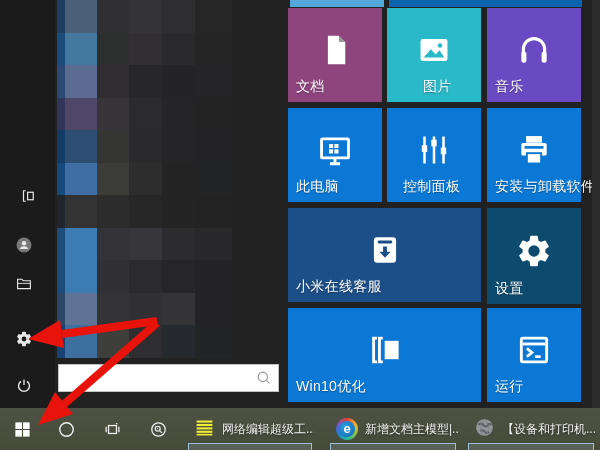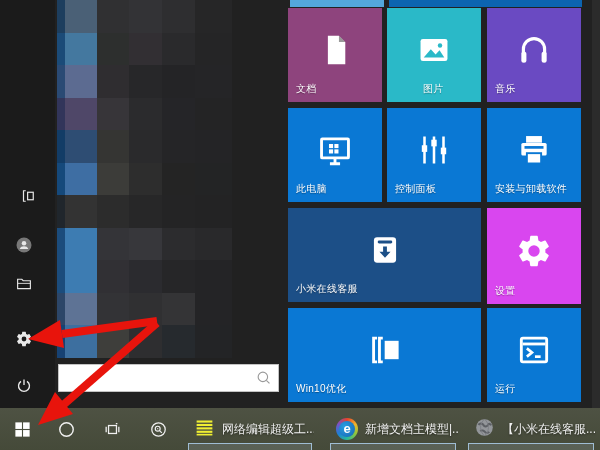--- a/index.html
+++ b/index.html
@@ -12,21 +12,21 @@
   .rail-btn svg{width:18px;height:18px;display:block;}
   .desktop-edge{position:absolute;right:0;top:0;width:8px;height:408px;background:#2b2b2b;}
   
   .mosaic{position:absolute;left:0;top:0;}
   .mosaic .cell{position:absolute;}
   
   .tiles{position:absolute;left:0;top:0;}
   .tile{position:absolute;color:#fff;cursor:pointer;}
   .tile .t-icon{position:absolute;left:0;right:0;top:18px;bottom:28px;display:flex;align-items:center;justify-content:center;}
   .tile .t-icon svg{width:38px;height:38px;display:block;}
-  .tile .t-label{position:absolute;left:8px;bottom:6px;font-size:10px;letter-spacing:.3px;white-space:nowrap;
+  .tile .t-label{position:absolute;left:8px;bottom:6px;font-size:14px;letter-spacing:.3px;white-space:nowrap;
                  text-shadow:0 1px 1px rgba(0,0,0,.35);}
   
   .search-box{position:absolute;left:58px;top:364px;width:221px;height:28px;background:#ffffff;
               border:1px solid #c3c3c3;box-sizing:border-box;display:flex;align-items:center;}
   .search-box input{flex:1;border:none;outline:none;background:transparent;font-size:12px;padding:0 6px;
                     font-family:inherit;color:#333;}
   .search-glyph{width:18px;height:18px;margin-right:5px;flex:none;}
   
   .taskbar{position:absolute;left:0;top:408px;width:600px;height:42px;
            background:linear-gradient(#4e5243,#454a39);}
@@ -177,21 +177,21 @@
           <div class="t-icon" style="color: rgb(10, 120, 212);">
             <span>
               <svg viewBox="0 0 24 24">
                 <path d="M6 3.5v17M12 3.5v17M18 3.5v17" stroke="#fff" stroke-width="1.6"></path>
                 <rect x="4.3" y="9" width="3.4" height="4.2" fill="#fff"></rect>
                 <rect x="10.3" y="5.5" width="3.4" height="4.2" fill="#fff"></rect>
                 <rect x="16.3" y="10.5" width="3.4" height="4.2" fill="#fff"></rect>
               </svg>
             </span>
           </div>
-          <div class="t-label" style="color: rgb(255, 255, 255);">控制面板</div>
+          <div class="t-label" style="color: rgb(255, 255, 255); margin-left: 8px;">控制面板</div>
         </div>
         <div class="tile" style="left: 487px; top: 108px; width: 94px; height: 94px; background: rgb(10, 120, 212); color: rgb(10, 120, 212);">
           <div class="t-icon" style="color: rgb(10, 120, 212);">
             <span>
               <svg viewBox="0 0 24 24">
                 <rect x="7" y="3.2" width="10" height="4.2" fill="#fff"></rect>
                 <rect x="4" y="7.5" width="16" height="8" rx="1" fill="#fff"></rect>
                 <rect x="6" y="9.5" width="12" height="1.7" fill="currentColor"></rect>
                 <rect x="7.5" y="14" width="9" height="6.5" fill="#fff" stroke="currentColor" stroke-width="1.2"></rect>
               </svg>
@@ -204,21 +204,21 @@
             <span>
               <svg viewBox="0 0 24 24">
                 <rect x="5" y="4" width="14" height="16" rx="2" fill="#fff"></rect>
                 <rect x="7.4" y="6" width="9.2" height="1.9" rx=".9" fill="currentColor"></rect>
                 <path d="M10.8 9.8h2.4v3.3h2.3L12 16.9l-3.5-3.8h2.3z" fill="currentColor"></path>
               </svg>
             </span>
           </div>
           <div class="t-label" style="color: rgb(255, 255, 255);">小米在线客服</div>
         </div>
-        <div class="tile" style="left: 487px; top: 208px; width: 94px; height: 96px; background: #d946ef; color: rgb(10, 120, 212);">
+        <div class="tile" style="left: 487px; top: 208px; width: 94px; height: 96px; background: #0c4a6e; color: rgb(10, 120, 212);">
           <div class="t-icon" style="color: rgb(10, 120, 212);">
             <span>
               <svg viewBox="0 0 24 24">
                 <path fill-rule="evenodd" fill="#fff" d="M19.14 12.94c.04-.3.06-.61.06-.94s-.02-.64-.07-.94l2.03-1.58a.49.49 0 0 0 .12-.61l-1.92-3.32a.49.49 0 0 0-.59-.22l-2.39.96c-.5-.38-1.03-.7-1.62-.94l-.36-2.54a.48.48 0 0 0-.48-.41h-3.84c-.24 0-.43.17-.47.41l-.36 2.54c-.59.24-1.13.57-1.62.94l-2.39-.96a.49.49 0 0 0-.59.22L2.73 8.87c-.12.21-.08.47.12.61l2.03 1.58c-.05.3-.09.63-.09.94s.02.64.07.94l-2.03 1.58a.49.49 0 0 0-.12.61l1.92 3.32c.12.22.37.29.59.22l2.39-.96c.5.38 1.03.7 1.62.94l.36 2.54c.05.24.24.41.48.41h3.84c.24 0 .44-.17.47-.41l.36-2.54c.59-.24 1.13-.56 1.62-.94l2.39.96c.22.08.47 0 .59-.22l1.92-3.32c.12-.22.07-.47-.12-.61zM12 15.6a3.6 3.6 0 1 1 0-7.2 3.6 3.6 0 0 1 0 7.2z"></path>
               </svg>
             </span>
           </div>
           <div class="t-label" style="color: rgb(255, 255, 255);">设置</div>
         </div>
         <div class="tile" style="left: 288px; top: 308px; width: 193px; height: 94px; background: rgb(10, 120, 212); color: rgb(10, 120, 212);">
@@ -357,21 +357,21 @@
         <div class="open-indicator"></div>
       </div>
       <div class="tb-app" style="left: 466px; width: 130px;">
         <span><svg viewBox="0 0 24 24" style="width: 21px; height: 21px;">
             <circle cx="12" cy="12" r="9.5" fill="#93969a"></circle>
             <path d="M5 9c2-2.5 5-1.5 6 .5s4 1.5 5-.5 3-1 3.5.5" fill="none" stroke="#5d6065" stroke-width="2.4"></path>
             <path d="M7 16c2-1.5 4.5-.5 5.5 1s3.5 1.5 5 0" fill="none" stroke="#5d6065" stroke-width="2.2"></path>
             <path d="M12 2.5c-6 5-6 14 0 19" fill="none" stroke="#7b7e83" stroke-width="1"></path>
             <path d="M12 2.5c6 5 6 14 0 19" fill="none" stroke="#7b7e83" stroke-width="1"></path>
           </svg></span>
-        <span class="app-label">【小米在线客服...</span>
+        <span class="app-label">【设备和打印机...</span>
         <div class="open-indicator"></div>
       </div>
     </div>
 
   <svg class="annotation-layer" id="arrows">
       <g>
         <line x1="157" y1="321" x2="62" y2="334" stroke="#e8140c" stroke-width="8"></line>
         <polygon points="28,339 60,320 64,348" fill="#e8140c"></polygon>
       </g>
       <g>

